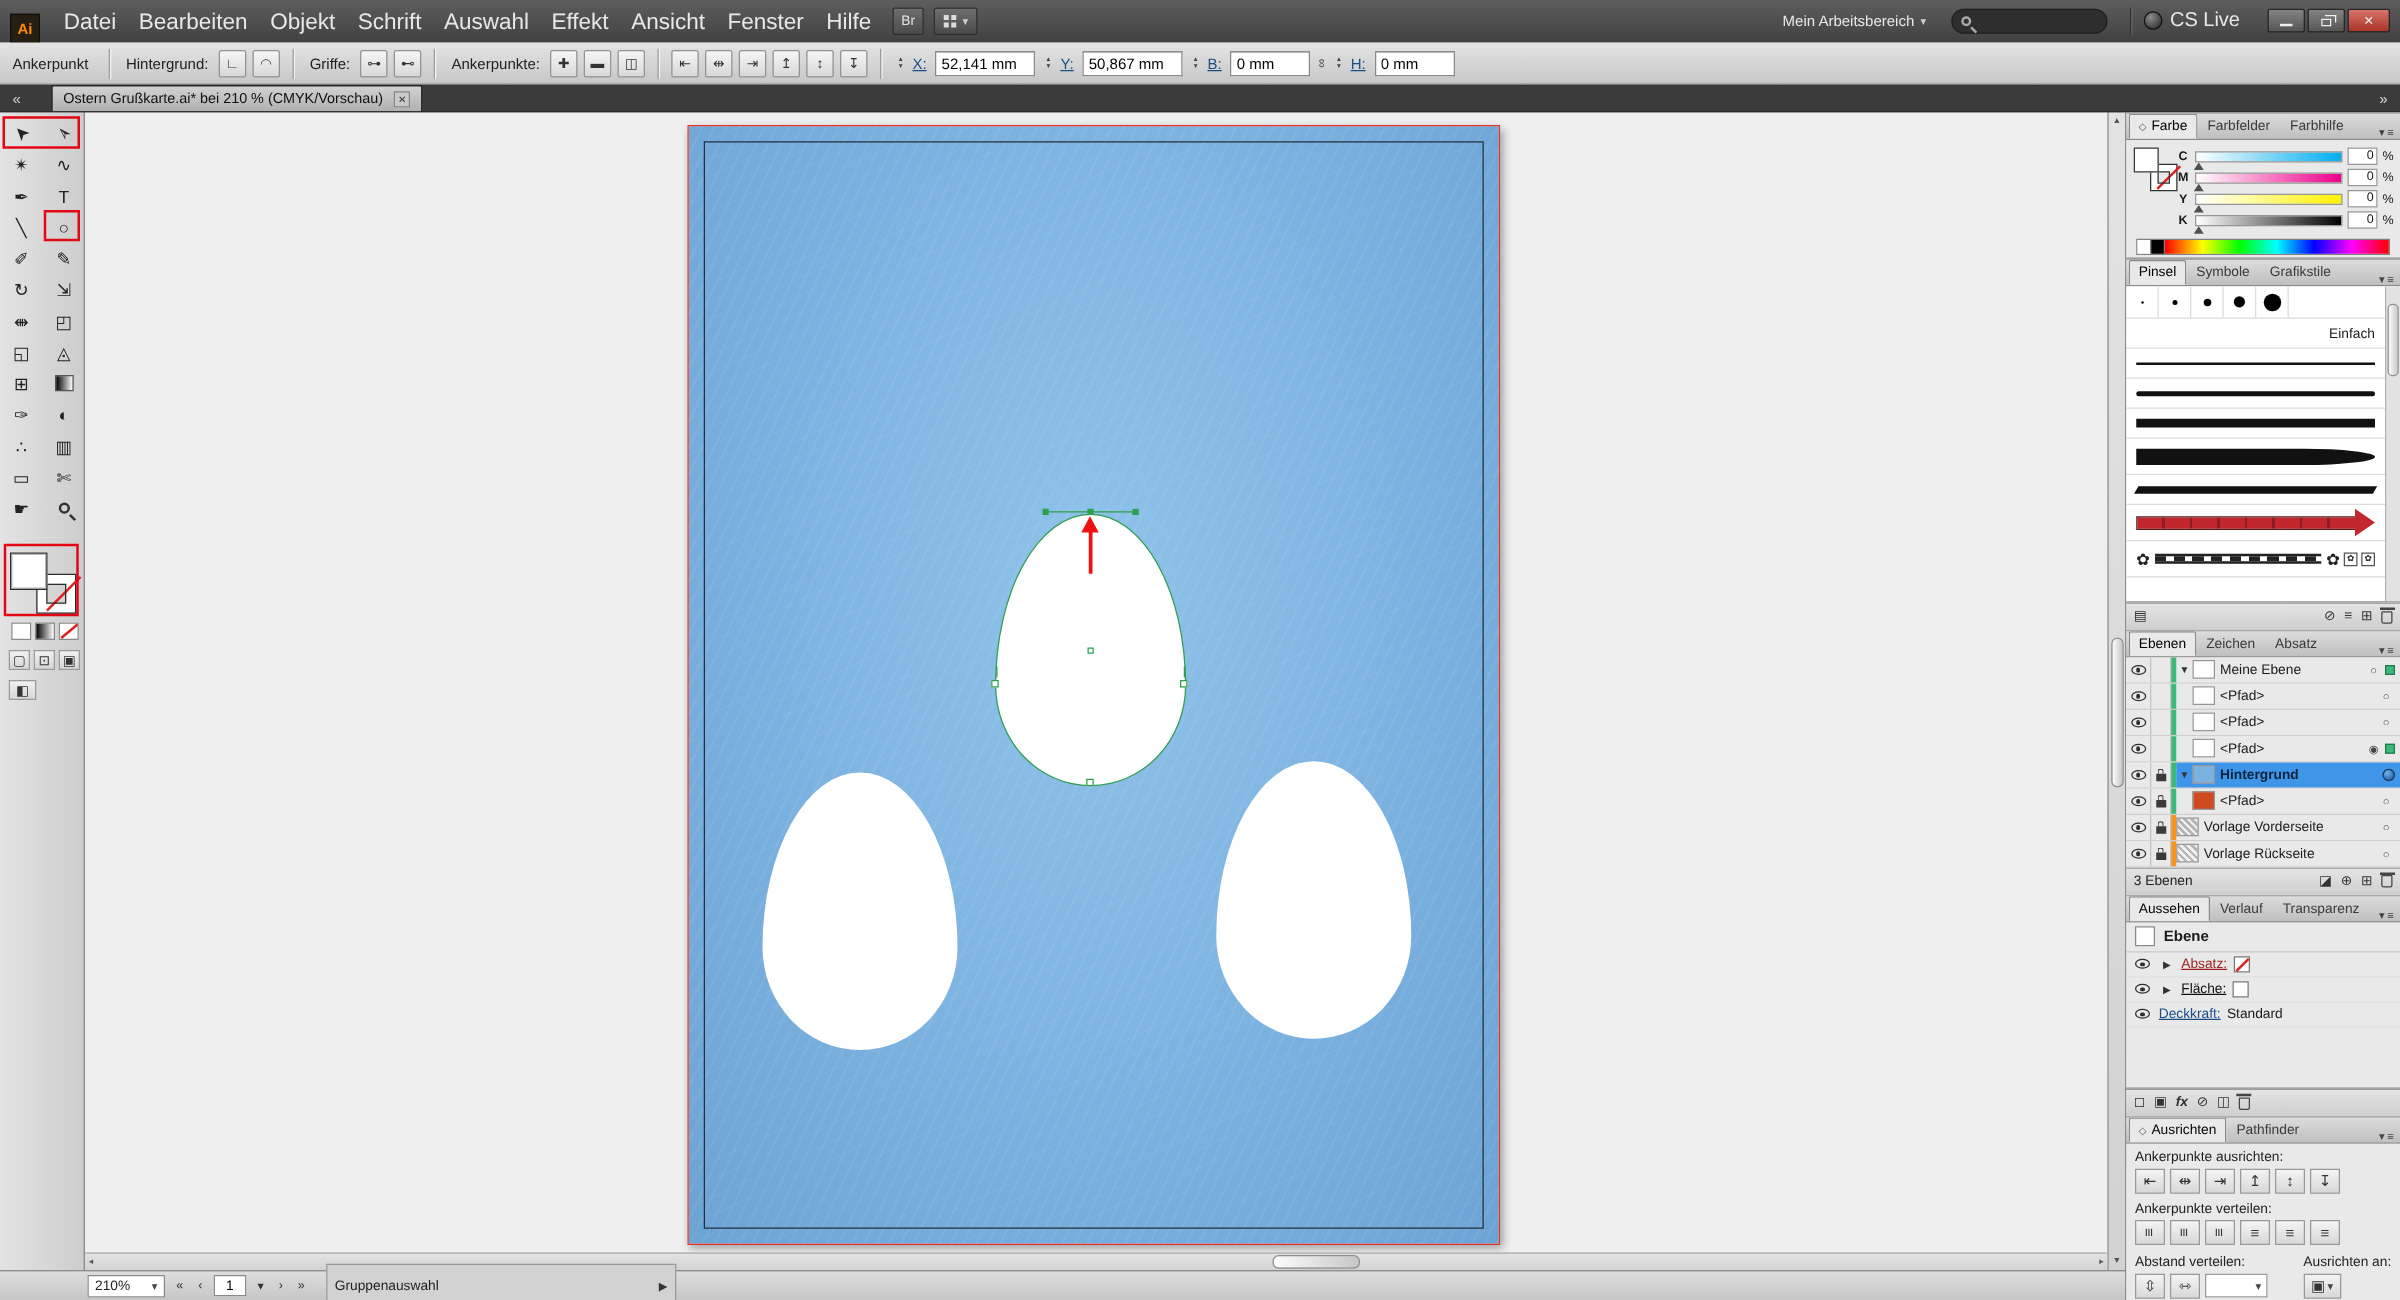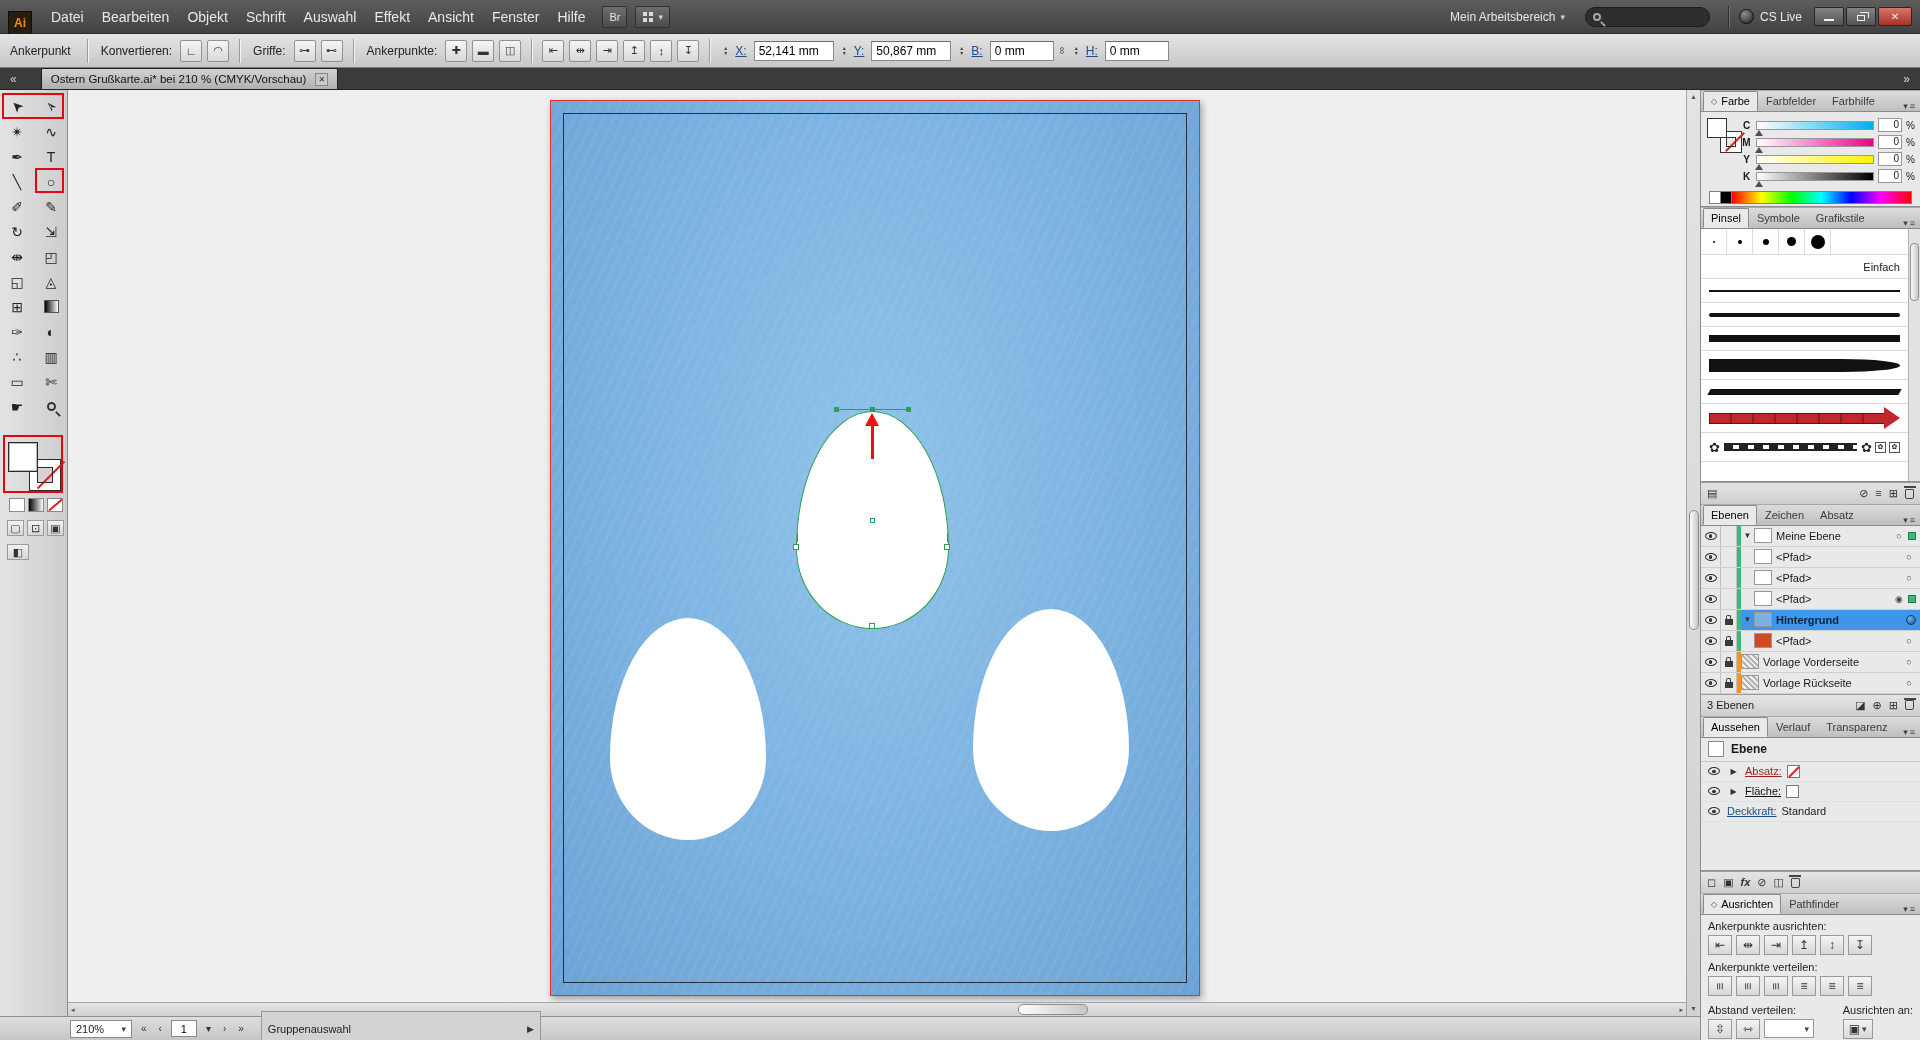--- a/index.html
+++ b/index.html
@@ -4,32 +4,32 @@
 <style>
 *{margin:0;padding:0;box-sizing:border-box}
 html,body{width:1920px;height:1040px;overflow:hidden}
 body{font-family:"Liberation Sans",sans-serif;font-size:12px;color:#1a1a1a;background:#9a9a9a}
 .abs{position:absolute}
 #app{position:relative;width:1920px;height:1040px;overflow:hidden}
 
 
 #menubar{position:absolute;left:0;top:0;width:1920px;height:34px;background:linear-gradient(#5d5d5d,#424242);border-bottom:1px solid #2c2c2c;display:flex;align-items:center;color:#e8e8e8}
 .ailogo{width:24px;height:24px;margin:12px 10px 0 8px;background:#271e13;color:#ff8a00;font-weight:bold;font-size:12px;display:flex;align-items:center;justify-content:center;border:1px solid #120d06}
-.mitem{padding:0 9px;line-height:34px;font-size:14px;white-space:nowrap}
+.mitem{padding:0 9px;line-height:34px;font-size:18px;white-space:nowrap}
 .appbtn{height:22px;border:1px solid #303030;background:linear-gradient(#6e6e6e,#4b4b4b);border-radius:2px;padding:0 6px;display:flex;align-items:center;gap:4px;font-size:11px;margin-left:8px;color:#e4e4e4}
 .gridico{width:4px;height:4px;background:#dcdcdc;box-shadow:6px 0 #dcdcdc,0 6px #dcdcdc,6px 6px #dcdcdc;margin:0 7px 6px 1px}
 .spacer{flex:1}
 .wslabel{font-size:12px;display:flex;align-items:center;gap:5px;padding:0 8px}
 .chev{font-size:9px;color:#cfcfcf}
 .search{width:125px;height:20px;background:#2e2e2e;border:1px solid #1d1d1d;border-radius:10px;display:flex;align-items:center;padding:0 7px;margin:0 12px;gap:5px}
 .magicon{width:8px;height:8px;border:2px solid #a8a8a8;border-radius:50%;position:relative;flex:none}
 .magicon::after{content:"";position:absolute;width:6px;height:2px;background:#a8a8a8;transform:rotate(45deg);left:5px;top:8px}
 .vsep{width:1px;height:22px;background:#303030;box-shadow:1px 0 0 #6f6f6f;margin:0 6px}
 .ball{width:15px;height:15px;border-radius:50%;background:radial-gradient(circle at 35% 30%,#8d8d8d,#1f1f1f);border:1px solid #101010;margin:0 6px 0 4px}
-.cslive{font-size:12px;margin-right:10px}
+.cslive{font-size:16px;margin-right:20px}
 .winb{width:30px;height:19px;margin-left:2px;border:1px solid #262626;border-radius:2px;background:linear-gradient(#838383,#555);display:flex;align-items:center;justify-content:center;font-size:10px;color:#f0f0f0}
 .winb.close{width:34px;margin-right:8px;background:linear-gradient(#d8756a,#a93327)}
 .minbar{width:10px;height:2px;background:#f0f0f0;margin-top:7px}
 .resticon{width:8px;height:6px;border:1px solid #f0f0f0;position:relative;margin-top:2px}
 .resticon::before{content:"";position:absolute;left:2px;top:-4px;width:8px;height:5px;border:1px solid #f0f0f0;border-bottom:none;border-left:none}
 
 
 #controlbar{position:absolute;left:0;top:34px;width:1920px;height:34px;background:linear-gradient(#e4e4e4,#c7c7c7);border-bottom:1px solid #7d7d7d;display:flex;align-items:center;padding:0 10px;gap:5px;color:#222}
 .cb-title{font-size:12px;margin-right:6px}
 .cb-sep{width:1px;height:24px;background:#9b9b9b;box-shadow:1px 0 0 #f4f4f4;margin:0 5px;flex:none}
@@ -235,21 +235,21 @@
         <span class="resticon"></span>
       </div>
     <div class="winb close">
         <span>✕</span>
       </div>
   </div>
 
   <div id="controlbar">
     <span class="cb-title">Ankerpunkt</span>
     <div class="cb-sep"></div>
-    <span class="cb-label">Konvertieren:</span>
+    <span class="cb-label">Hintergrund:</span>
     <div class="ibtn">
         <span>∟</span>
       </div>
     <div class="ibtn">
         <span>◠</span>
       </div>
     <div class="cb-sep"></div>
     <span class="cb-label">Griffe:</span>
     <div class="ibtn">
         <span>⊶</span>

